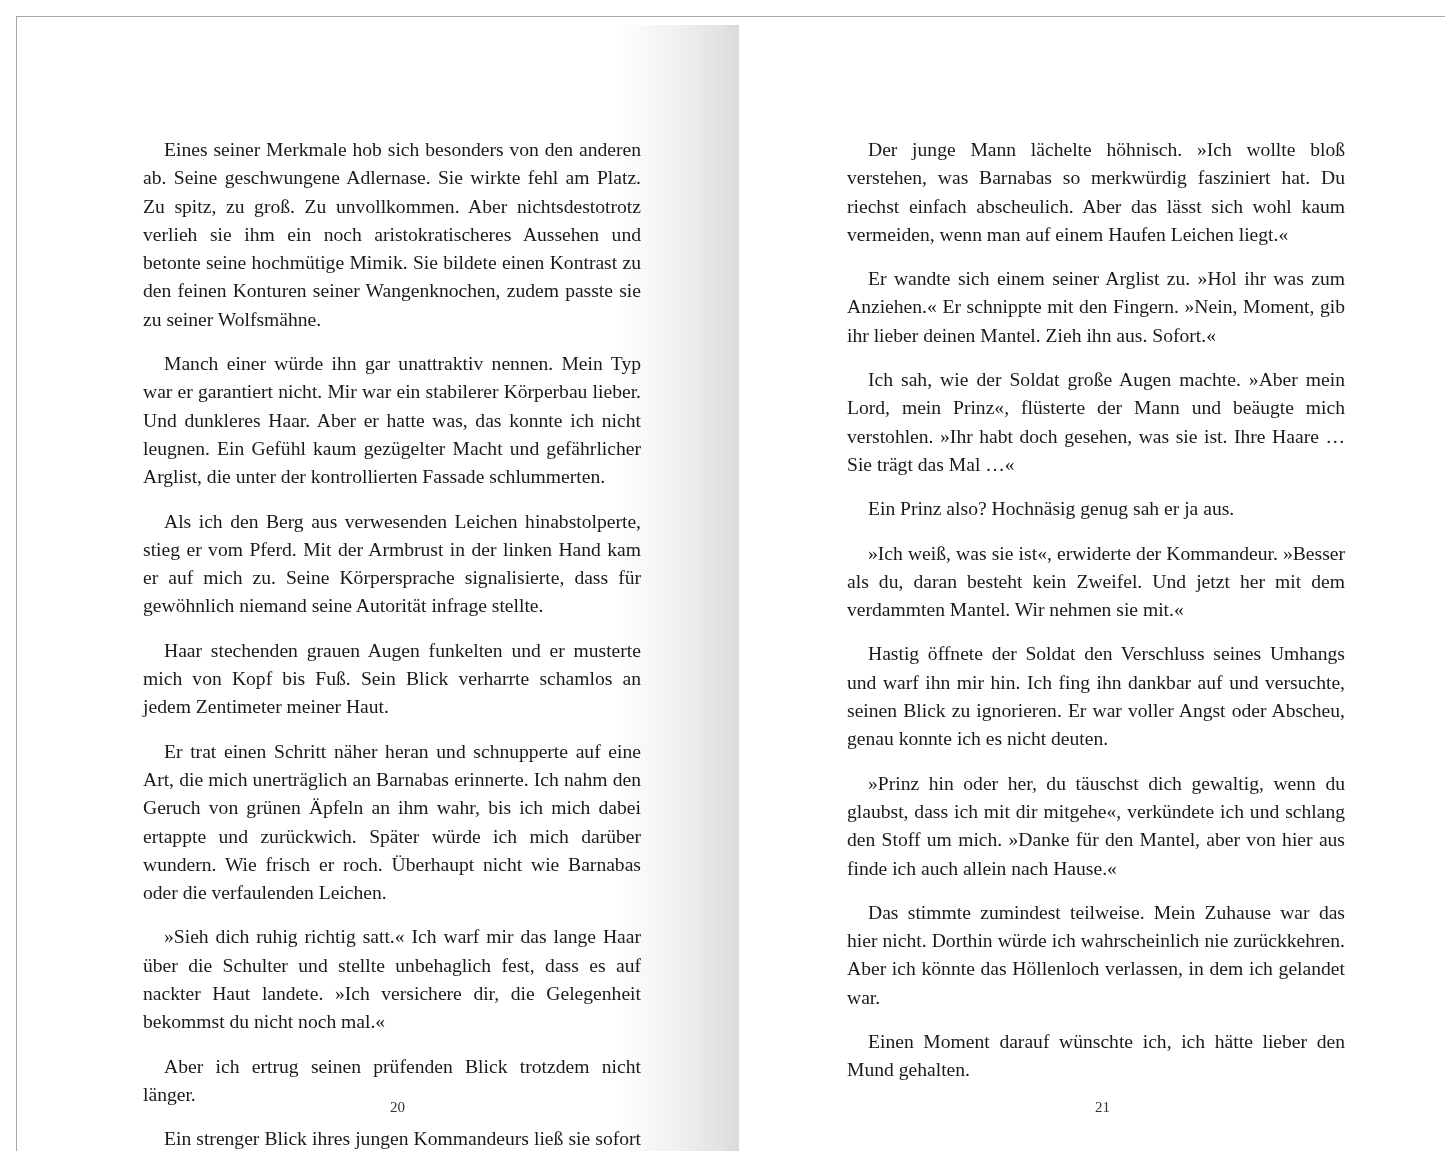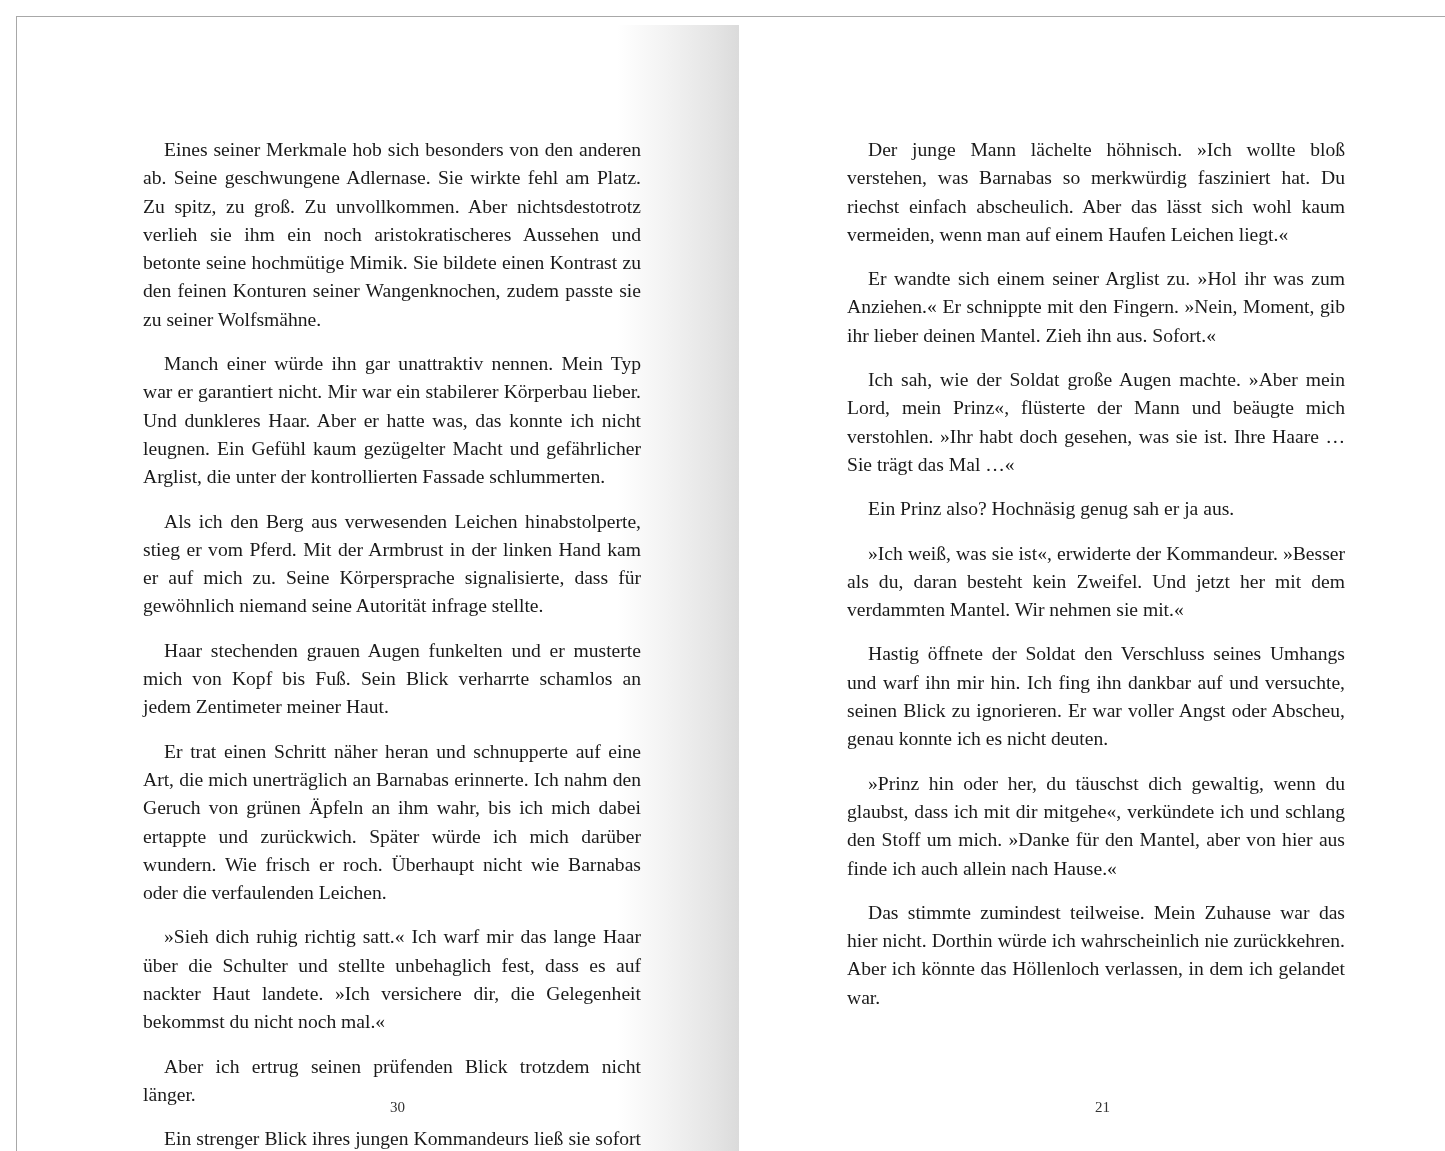--- a/index.html
+++ b/index.html
@@ -37,29 +37,30 @@
     <div class="text-block">
       <p class="para">Eines seiner Merkmale hob sich besonders von den anderen ab. Seine geschwungene Adlernase. Sie wirkte fehl am Platz. Zu spitz, zu groß. Zu unvollkommen. Aber nichtsdestotrotz verlieh sie ihm ein noch aristokratischeres Aussehen und betonte seine hoch­mütige Mimik. Sie bildete einen Kontrast zu den feinen Konturen seiner Wangenknochen, zudem passte sie zu seiner Wolfsmähne.</p>
       <p class="para">Manch einer würde ihn gar unattraktiv nennen. Mein Typ war er garantiert nicht. Mir war ein stabilerer Körperbau lieber. Und dunkleres Haar. Aber er hatte was, das konnte ich nicht leugnen. Ein Gefühl kaum gezügelter Macht und gefährlicher Arglist, die unter der kontrollierten Fassade schlummerten.</p>
       <p class="para">Als ich den Berg aus verwesenden Leichen hinabstolperte, stieg er vom Pferd. Mit der Armbrust in der linken Hand kam er auf mich zu. Seine Körpersprache signalisierte, dass für gewöhnlich niemand seine Autorität infrage stellte.</p>
       <p class="para">Haar stechenden grauen Augen funkelten und er musterte mich von Kopf bis Fuß. Sein Blick verharrte schamlos an jedem Zentimeter meiner Haut.</p>
       <p class="para">Er trat einen Schritt näher heran und schnupperte auf eine Art, die mich unerträglich an Barnabas erinnerte. Ich nahm den Geruch von grünen Äpfeln an ihm wahr, bis ich mich dabei ertappte und zurückwich. Später würde ich mich darüber wundern. Wie frisch er roch. Überhaupt nicht wie Barnabas oder die verfaulenden Leichen.</p>
       <p class="para">»Sieh dich ruhig richtig satt.« Ich warf mir das lange Haar über die Schulter und stellte unbehaglich fest, dass es auf nackter Haut landete. »Ich versichere dir, die Gelegenheit bekommst du nicht noch mal.«</p>
       <p class="para">Aber ich ertrug seinen prüfenden Blick trotzdem nicht länger.</p>
       <p class="para">Ein strenger Blick ihres jungen Kommandeurs ließ sie sofort verstummen.</p>
     </div>
-    <div class="page-number">30</div>
+    <div class="page-number">20</div>
   </div>
 
   <div class="page page-right">
     <div class="text-block">
       <p class="para">Der junge Mann lächelte höhnisch. »Ich wollte bloß verstehen, was Barnabas so merkwürdig fasziniert hat. Du riechst einfach ab­scheulich. Aber das lässt sich wohl kaum vermeiden, wenn man auf einem Haufen Leichen liegt.«</p>
       <p class="para">Er wandte sich einem seiner Arglist zu. »Hol ihr was zum Anziehen.« Er schnippte mit den Fingern. »Nein, Moment, gib ihr lieber deinen Mantel. Zieh ihn aus. Sofort.«</p>
       <p class="para">Ich sah, wie der Soldat große Augen machte. »Aber mein Lord, mein Prinz«, flüsterte der Mann und beäugte mich verstohlen. »Ihr habt doch gesehen, was sie ist. Ihre Haare … Sie trägt das Mal …«</p>
       <p class="para">Ein Prinz also? Hochnäsig genug sah er ja aus.</p>
       <p class="para">»Ich weiß, was sie ist«, erwiderte der Kommandeur. »Besser als du, daran besteht kein Zweifel. Und jetzt her mit dem verdammten Mantel. Wir nehmen sie mit.«</p>
       <p class="para">Hastig öffnete der Soldat den Verschluss seines Umhangs und warf ihn mir hin. Ich fing ihn dankbar auf und versuchte, sei­nen Blick zu ignorieren. Er war voller Angst oder Abscheu, genau konnte ich es nicht deuten.</p>
       <p class="para">»Prinz hin oder her, du täuschst dich gewaltig, wenn du glaubst, dass ich mit dir mitgehe«, verkündete ich und schlang den Stoff um mich. »Danke für den Mantel, aber von hier aus finde ich auch allein nach Hause.«</p>
       <p class="para">Das stimmte zumindest teilweise. Mein Zuhause war das hier nicht. Dorthin würde ich wahrscheinlich nie zurückkehren. Aber ich könnte das Höllenloch verlassen, in dem ich gelandet war.</p>
+      <p class="para">Einen Moment darauf wünschte ich, ich hätte lieber den Mund gehalten.</p>
     </div>
     <div class="page-number">21</div>
   </div>
 </div>
 
 </body></html>

